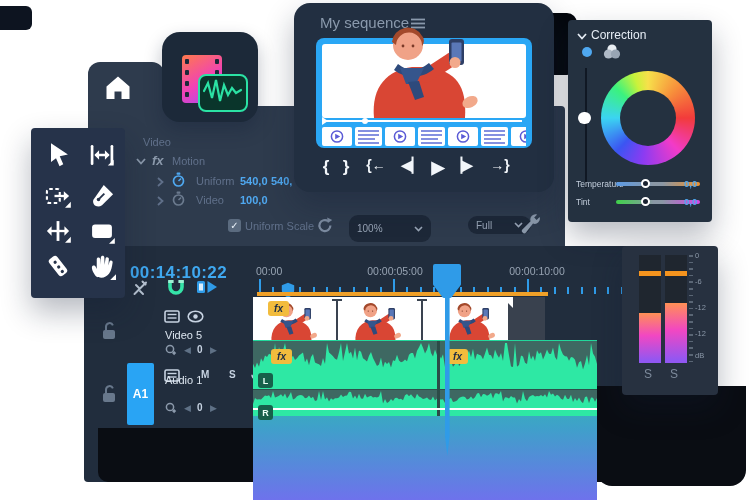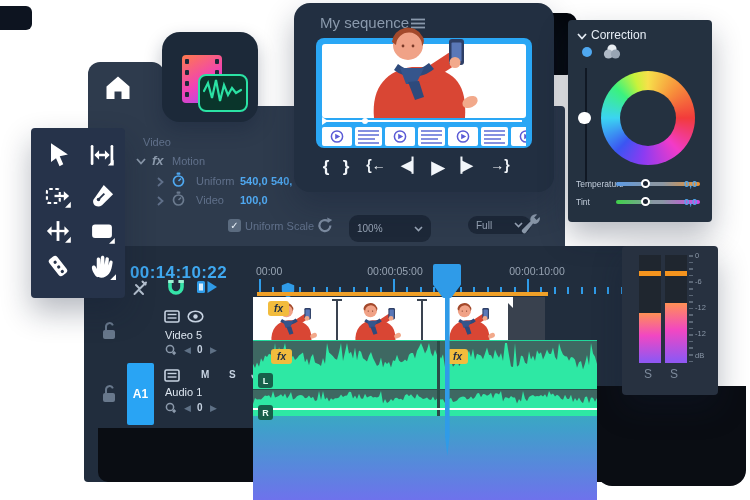--- a/index.html
+++ b/index.html
@@ -272,21 +272,21 @@
     </span>
   <div class="a tiny" style="left:201px;top:369px;cursor:pointer;">M</div>
   <div class="a tiny" style="left:229px;top:369px;cursor:pointer;">S</div>
   <span class="a" style="left:250px;top:367px;cursor:pointer;">
       <svg width="13" height="16" viewBox="0 0 13 16">
         <rect x="4.2" y="1" width="4.6" height="8.2" rx="2.3" fill="#C7D3E2"></rect>
         <path d="M2,7.8 a4.5,4.5 0 0 0 9,0" fill="none" stroke="#C7D3E2" stroke-width="1.5"></path>
         <line x1="6.5" y1="12.6" x2="6.5" y2="15" stroke="#C7D3E2" stroke-width="1.5"></line>
       </svg>
     </span>
-  <div class="a lbl lit" style="left:165px;top:386px;">Audio 1</div>
+  <div class="a lbl lit" style="left:165px;top:374px;">Audio 1</div>
   <span class="a" style="left:165px;top:402px;">
       <svg width="12" height="12" viewBox="0 0 12 12">
         <circle cx="5" cy="5" r="3.6" fill="none" stroke="#8B99AB" stroke-width="1.5"></circle>
         <rect x="7.6" y="7.6" width="3" height="3" fill="#8B99AB" transform="rotate(45 9.1 9.1)"></rect>
       </svg>
     </span>
   <div class="a kf" style="left:184px;top:403px;cursor:pointer;">◀</div>
   <div class="a tiny" style="left:197px;top:402px;">0</div>
   <div class="a kf" style="left:210px;top:403px;cursor:pointer;">▶</div>
 

